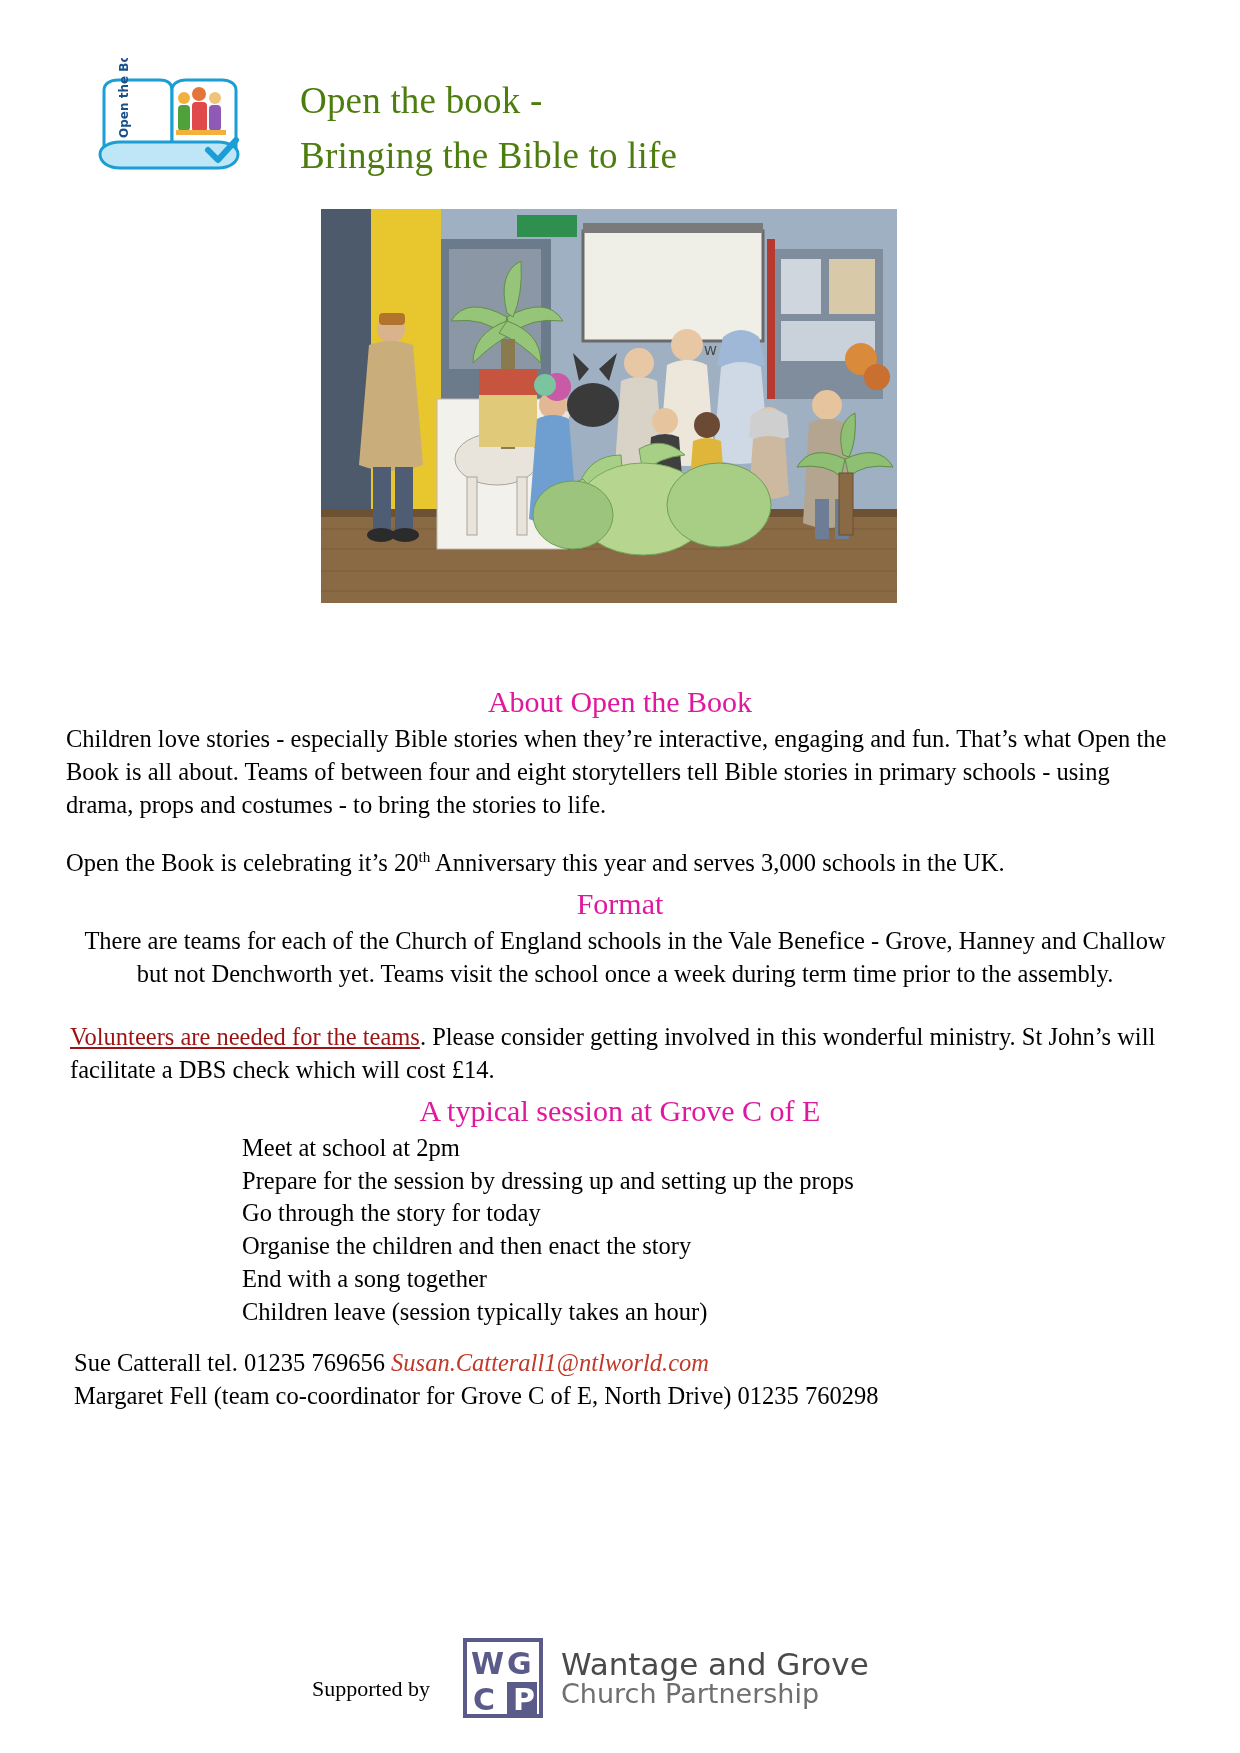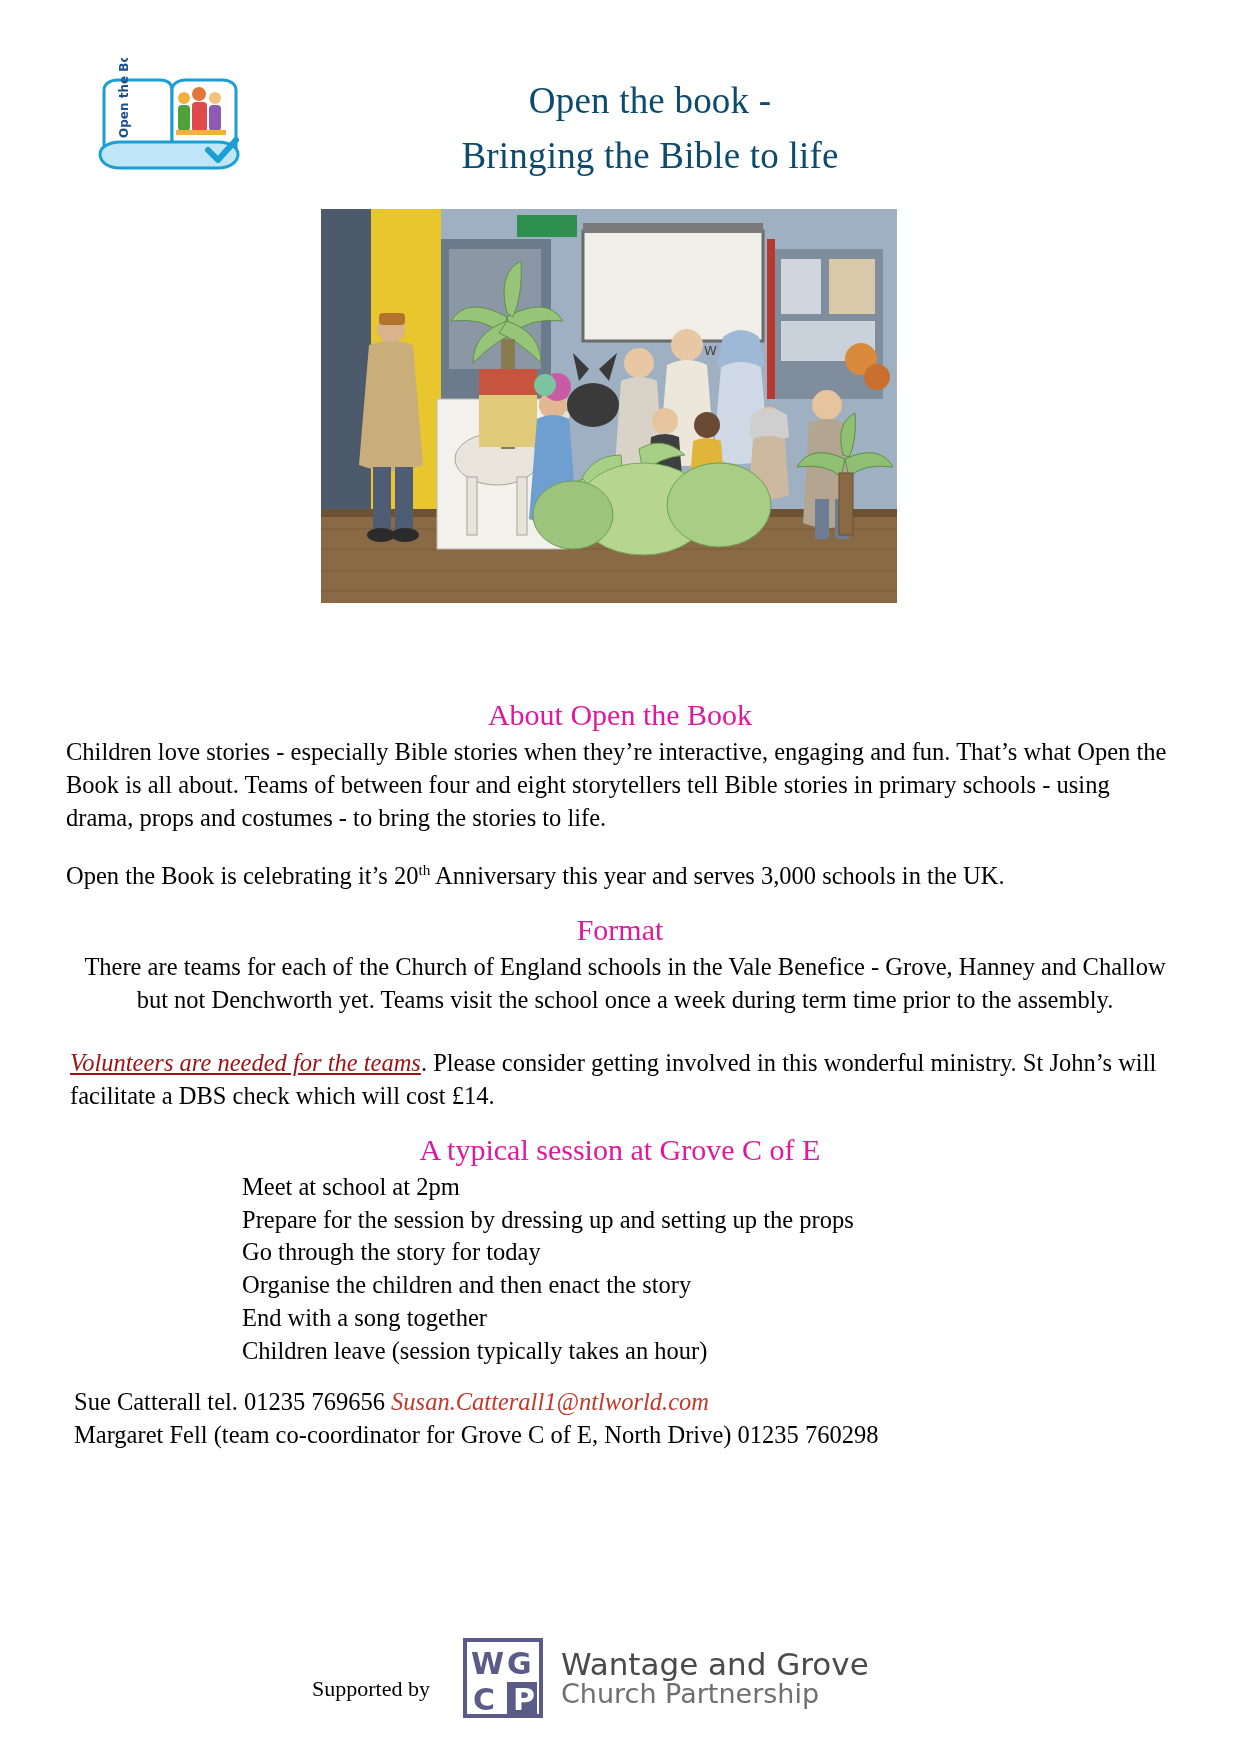--- a/index.html
+++ b/index.html
@@ -37,22 +37,21 @@
     width: 143px;
     height: 122px;
   }
   .logo svg { display: block; }
 
   .doc-title {
     position: absolute;
     left: 300px;
     top: 74px;
     width: 700px;
-    text-align: center;
-    color: #0c4a6e;
+    color: #4d7c0f;
     font-size: 37px;
     line-height: 1.48;
     letter-spacing: 0.2px;
   }
 
   
   .photo-wrap {
     position: absolute;
     left: 321px;
     top: 209px;
@@ -78,21 +77,21 @@
     left: 0;
     top: 678px;
     width: 1240px;
   }
 
   h2.section {
     color: #E0189E;
     font-size: 30px;
     font-weight: normal;
     text-align: center;
-    margin: 20px 0 4px 0;
+    margin: 7px 0 4px 0;
   }
 
   p.body {
     margin: 0;
     font-size: 24.5px;
     line-height: 1.34;
   }
 
   .para-about {
     padding: 0 66px 0 66px;
@@ -104,21 +103,20 @@
   .para-format {
     padding: 0 66px 0 76px;
     text-align: center;
   }
   .para-volunteers {
     padding: 0 66px 0 70px;
     margin-top: 30px !important;
   }
 
   .underline-italic {
-    font-style: italic;
     text-decoration: underline;
     color: #9C1313;
   }
 
   sup { font-size: 0.62em; vertical-align: super; }
 
   .session-list {
     margin: 4px 0 0 0;
     padding: 0;
     list-style: none;

